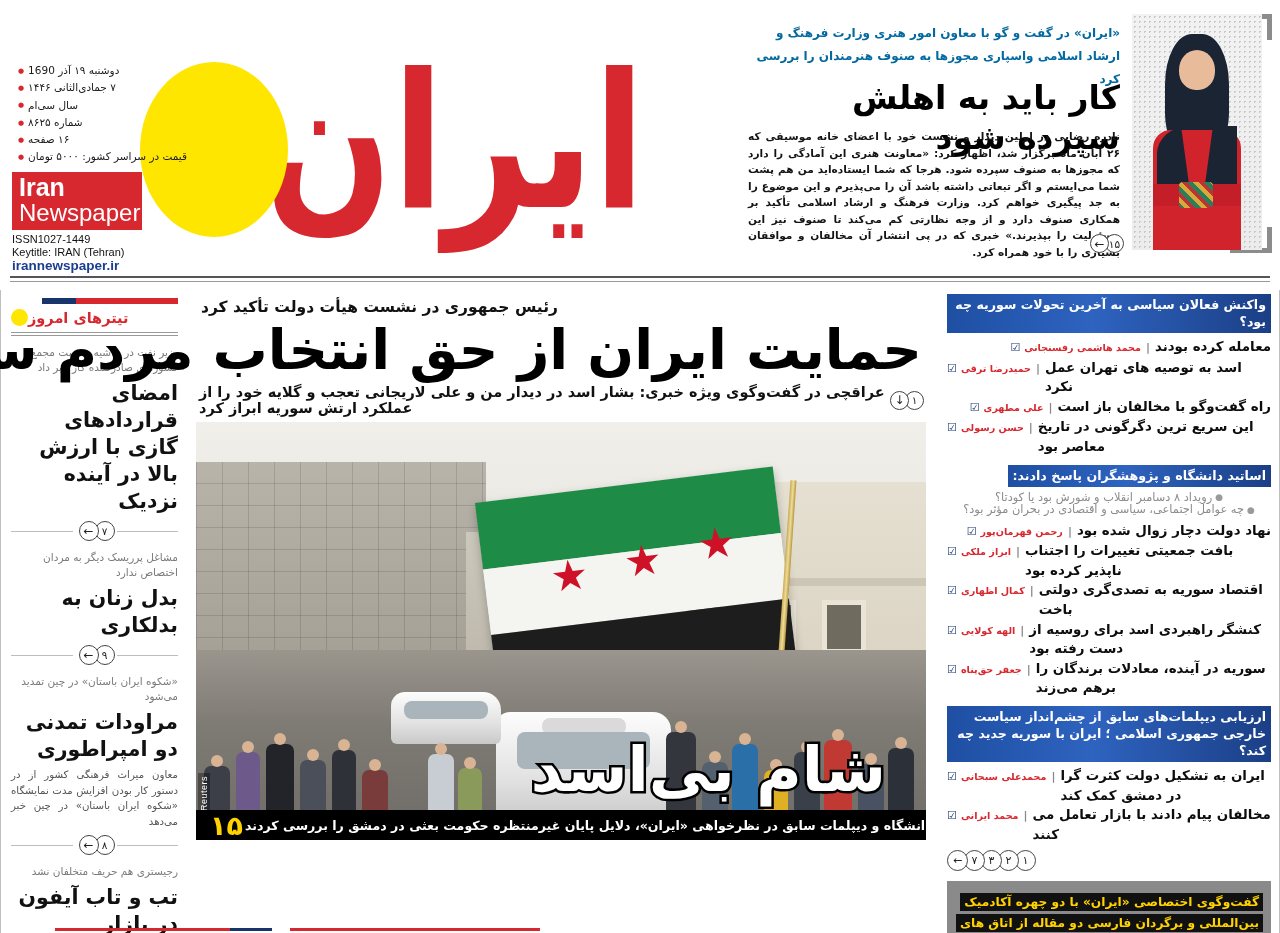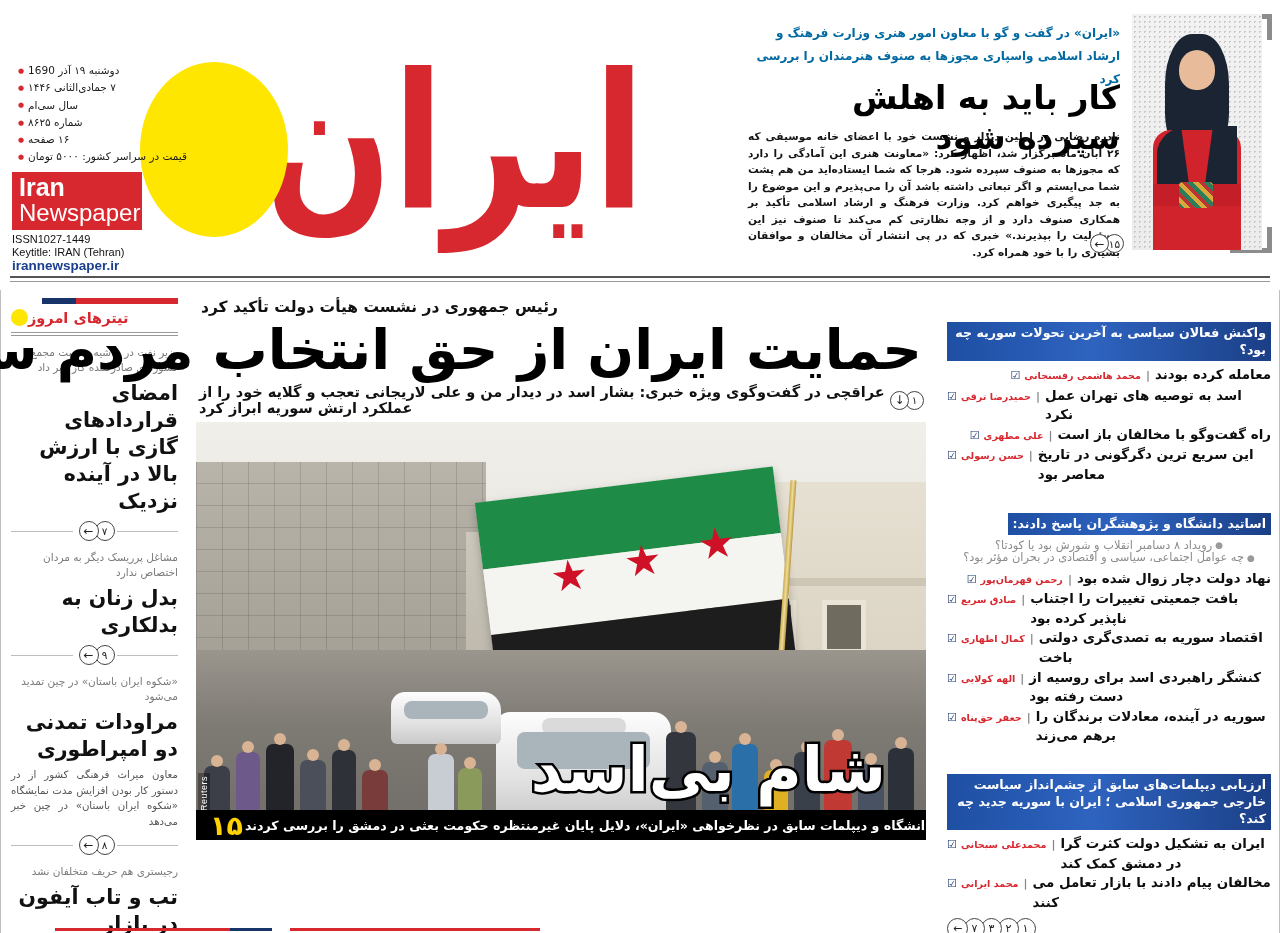--- a/index.html
+++ b/index.html
@@ -288,21 +288,21 @@
     direction: rtl;
     border-right: 1px solid #bfbfbf;
   }
   .rc-head {
     background: linear-gradient(90deg,#1e4fa3 0%,#2e63bf 45%,#1b3f86 100%);
     color: #fff; font-size: 12.6px; font-weight: bold;
     padding: 2px 5px 3px 5px; line-height: 17px;
     text-align: right; margin-bottom: 4px;
     display: inline-block;
   }
-  .rc-headwrap { text-align: right; margin-top: 28px; }
+  .rc-headwrap { text-align: right; }
   .rc-q { font-size: 11.4px; color: #8b8b8b; text-align: center; line-height: 12px; }
   .rc-q .bullet { color: #9a9a9a; font-size: 9px; vertical-align: middle; margin-left: 3px; }
   .rc-line {
     display: flex; flex-direction: row-reverse; align-items: baseline;
     justify-content: flex-start; gap: 4px;
     font-size: 13.4px; line-height: 19.6px; color: #0d0d0d; font-weight: bold;
   }
   .rc-check { color: #17346B; font-size: 11px; }
   .rc-name { color: #D8282F; font-size: 9.6px; font-weight: bold; white-space: nowrap; }
   .rc-bar { color: #888; font-size: 11px; margin: 0 1px; }
@@ -565,21 +565,21 @@
         </div>
         <div class="rc-lines" style="margin-top:5px;">
           <div class="rc-line">
             <span class="rc-check">☑</span>
             <span class="rc-name">رحمن قهرمان‌پور</span>
             <span class="rc-bar">|</span>
             <span class="rc-txt">نهاد دولت دچار زوال شده بود</span>
           </div>
           <div class="rc-line">
             <span class="rc-check">☑</span>
-            <span class="rc-name">صادق سریع</span>
+            <span class="rc-name">ابراز ملکی</span>
             <span class="rc-bar">|</span>
             <span class="rc-txt">بافت جمعیتی تغییرات را اجتناب ناپذیر کرده بود</span>
           </div>
           <div class="rc-line">
             <span class="rc-check">☑</span>
             <span class="rc-name">کمال اظهاری</span>
             <span class="rc-bar">|</span>
             <span class="rc-txt">اقتصاد سوریه به تصدی‌گری دولتی باخت</span>
           </div>
           <div class="rc-line">

